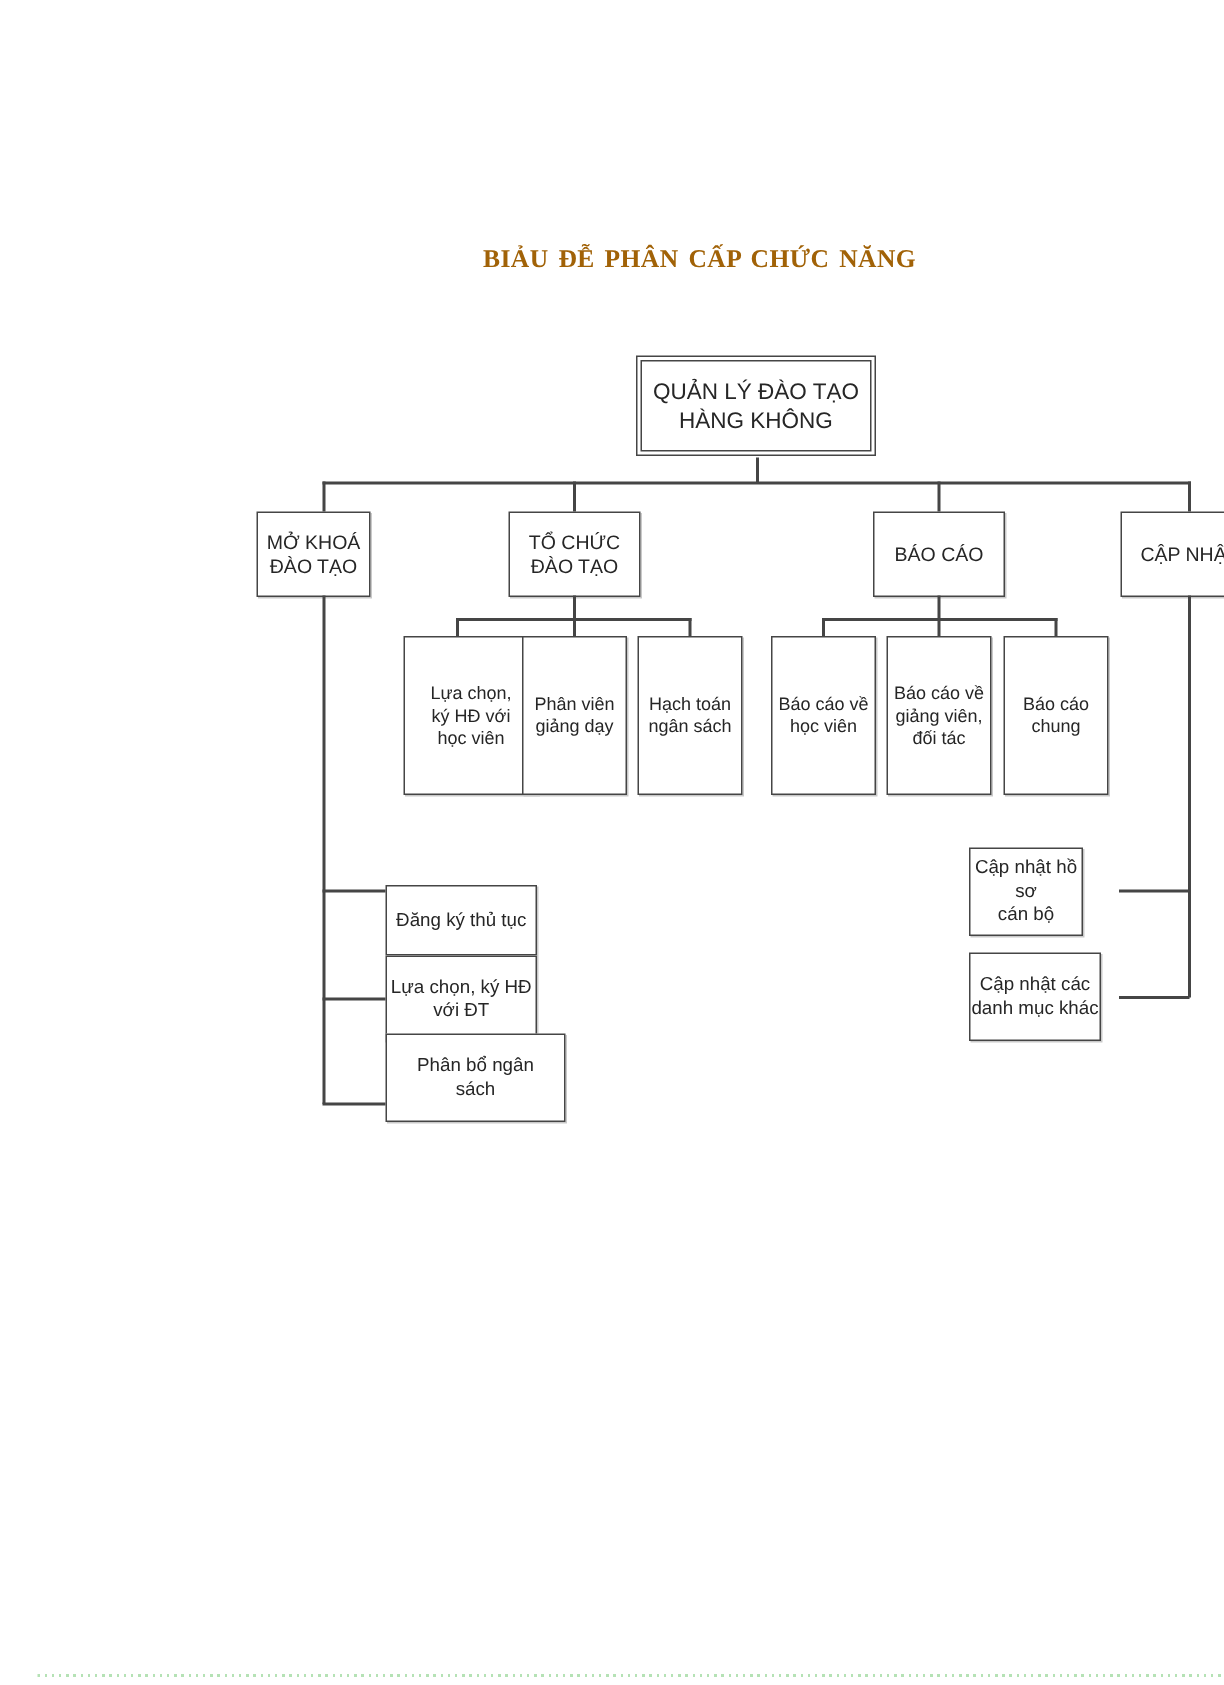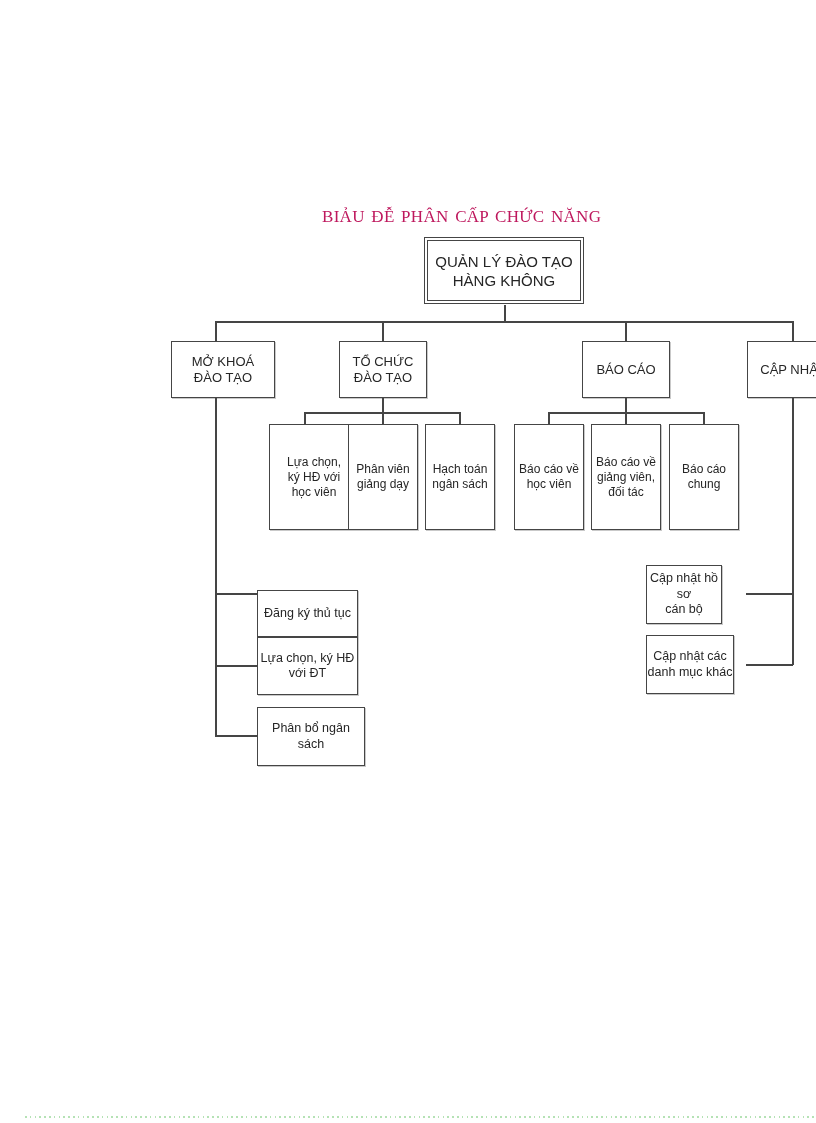--- a/index.html
+++ b/index.html
@@ -2,22 +2,22 @@
 <html><head>
 <meta charset="utf-8">
 <style>
   html,body{margin:0;padding:0;}
   body{
     width:816px;height:1123px;position:relative;background:#ffffff;
     overflow:hidden;font-family:"Liberation Sans", sans-serif;
   }
   .title{
     position:absolute;left:322px;top:163px;
-    font-family:"Liberation Serif", serif;font-weight:normal;font-size:17px;
-    color:#be185d;letter-spacing:.3px;word-spacing:2px;white-space:nowrap;margin-top:44px;
+    font-family:"Liberation Serif", serif;font-weight:bold;font-size:17px;
+    color:#a16207;letter-spacing:.3px;word-spacing:2px;white-space:nowrap;
   }
   .node{
     position:absolute;box-sizing:border-box;background:#ffffff;
     border:1.5px solid #454545;box-shadow:1px 1px 0 #c9c9c9;
     display:flex;flex-direction:column;justify-content:center;align-items:center;
     text-align:center;color:#262626;
   }
   .node div{width:100%;}
   .root{
     outline:1.5px solid #454545;outline-offset:2.5px;
@@ -44,21 +44,21 @@
   <div>HÀNG KHÔNG</div>
 </div>
 
 <div class="vline" style="left:504px;top:305px;height:17px"></div>
 <div class="hline" style="left:215px;top:321px;width:579px"></div>
 <div class="vline" style="left:215px;top:321px;height:21px"></div>
 <div class="vline" style="left:382px;top:321px;height:21px"></div>
 <div class="vline" style="left:625px;top:321px;height:21px"></div>
 <div class="vline" style="left:792px;top:321px;height:21px"></div>
 
-<div class="node l2" style="left:171px;top:341px;width:104px;height:57px">
+<div class="node l2" style="left:171px;top:341px;width:76px;height:57px">
   <div>MỞ KHOÁ</div>
   <div>ĐÀO TẠO</div>
 </div>
 <div class="node l2" style="left:339px;top:341px;width:88px;height:57px">
   <div>TỔ CHỨC</div>
   <div>ĐÀO TẠO</div>
 </div>
 <div class="node l2" style="left:582px;top:341px;width:88px;height:57px">
   <div>BÁO CÁO</div>
 </div>
@@ -111,21 +111,21 @@
 <div class="hline" style="left:215px;top:665px;width:43px"></div>
 <div class="hline" style="left:215px;top:735px;width:43px"></div>
 
 <div class="node br" style="left:257px;top:590px;width:101px;height:47px">
   <div>Đăng ký thủ tục</div>
 </div>
 <div class="node br" style="left:257px;top:637px;width:101px;height:58px">
   <div>Lựa chọn, ký HĐ</div>
   <div>với ĐT</div>
 </div>
-<div class="node br" style="left:257px;top:707px;width:108px;height:59px">
+<div class="node br" style="left:257px;top:689px;width:120px;height:59px">
   <div>Phân bổ ngân</div>
   <div>sách</div>
 </div>
 
 <div class="vline" style="left:792px;top:397px;height:268px"></div>
 <div class="hline" style="left:746px;top:593px;width:47px"></div>
 <div class="hline" style="left:746px;top:664px;width:47px"></div>
 
 <div class="node br" style="left:646px;top:565px;width:76px;height:59px">
   <div>Cập nhật hồ sơ</div>

